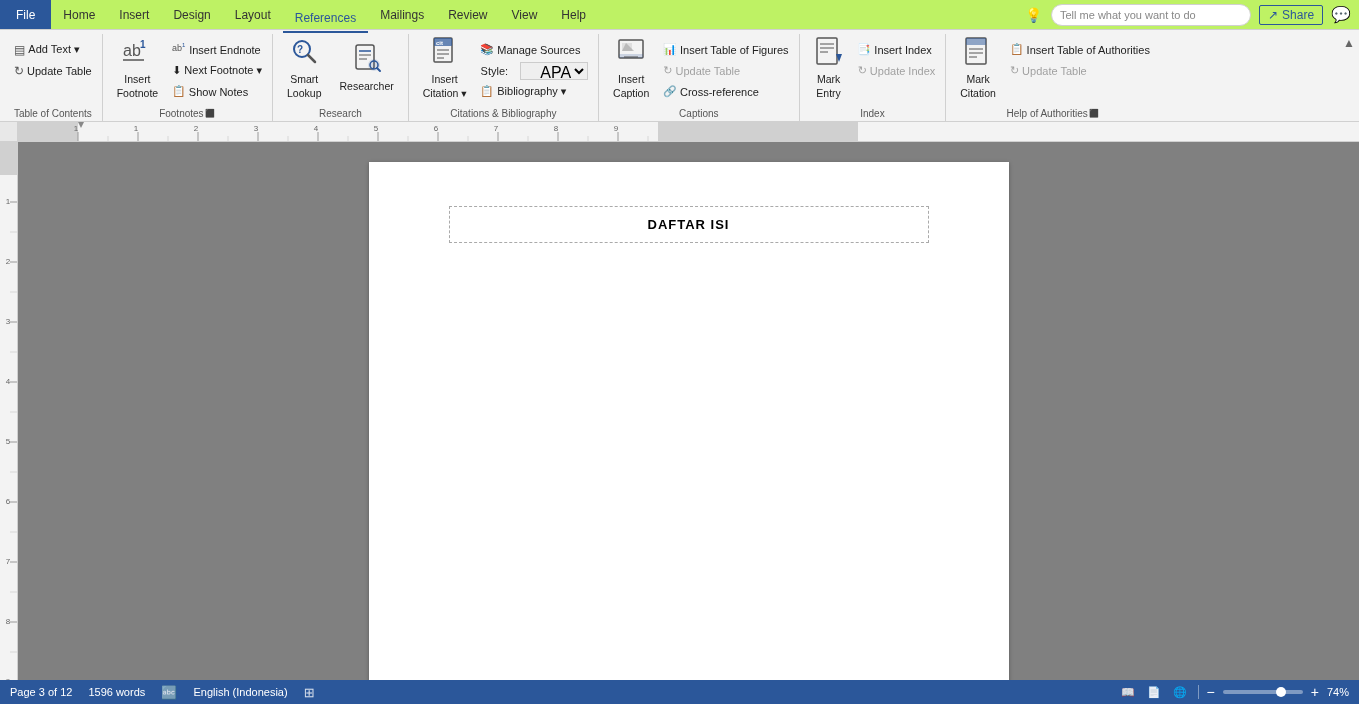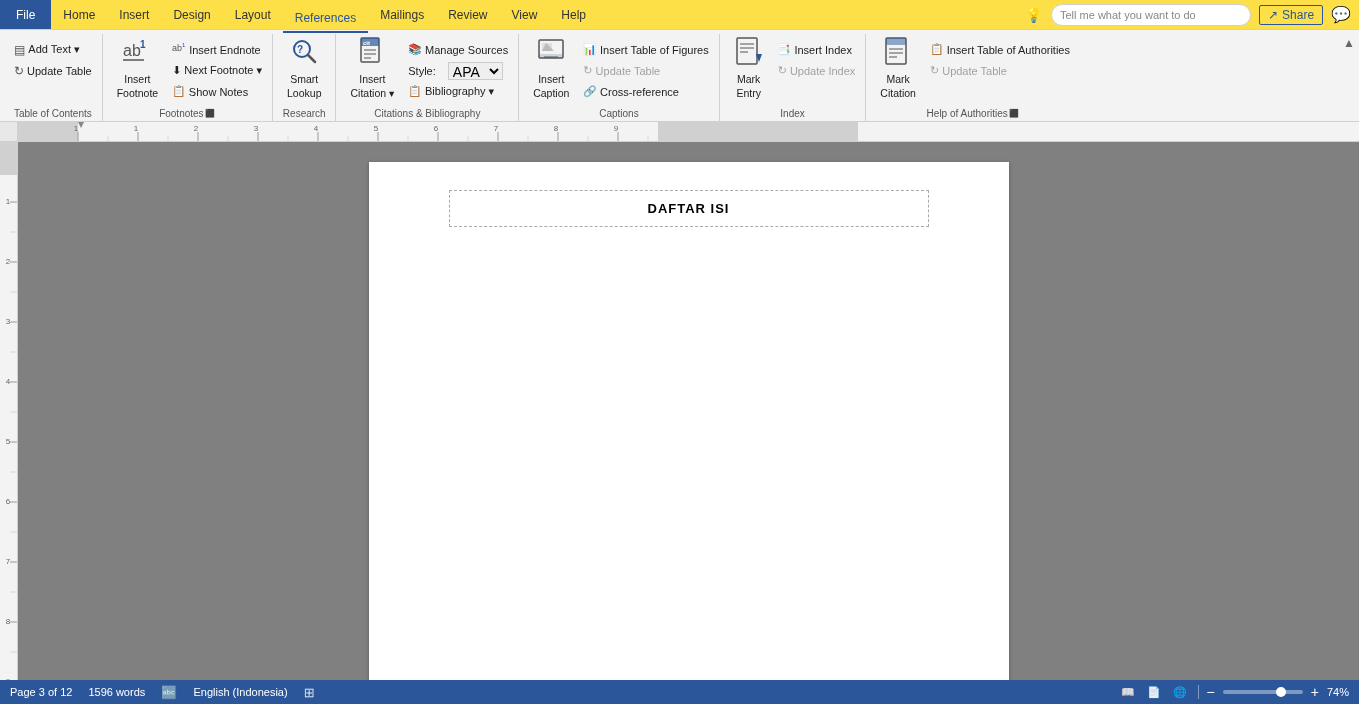--- a/index.html
+++ b/index.html
@@ -2,21 +2,21 @@
 <html><head>
   <meta charset="utf-8">
   <style>
     * { margin: 0; padding: 0; box-sizing: border-box; }
     body { font-family: 'Segoe UI', Arial, sans-serif; font-size: 11px; background: #f0f0f0; overflow: hidden; }
 
     
     .menu-bar {
       display: flex;
       align-items: center;
-      background: #fde047;
+      background: #bef264;
       height: 30px;
       border-bottom: 1px solid #d0d0d0;
     }
     .menu-file {
       background: #2b579a;
       color: white;
       padding: 0 16px;
       height: 100%;
       display: flex;
       align-items: center;
@@ -122,21 +122,21 @@
       display: flex;
       justify-content: center;
       padding: 20px 0;
     }
     .page {
       background: white;
       width: 640px;
       min-height: 520px;
       box-shadow: 0 1px 4px rgba(0,0,0,0.3);
       position: relative;
-      padding: 28px 80px;
+      padding: 44px 80px;
     }
     .daftar-isi-box {
       border: 1px dashed #aaa;
       padding: 10px 20px;
       text-align: center;
     }
     .daftar-isi-title {
       font-size: 13px;
       font-weight: bold;
       letter-spacing: 1px;
@@ -378,20 +378,34 @@
       <div class="rb-big">
         <span class="ico">
           <svg width="30" height="30" viewBox="0 0 30 30">
             <circle cx="13" cy="13" r="8" fill="none" stroke="#2b579a" stroke-width="2"></circle>
             <line x1="19" y1="19" x2="26" y2="26" stroke="#555" stroke-width="2.5" stroke-linecap="round"></line>
             <text x="8" y="17" font-size="10" fill="#2b579a" font-weight="bold" font-family="Arial">?</text>
           </svg>
         </span>
         <span>Smart<br>Lookup</span>
       </div>
+      <div class="rb-big">
+        <span class="ico">
+          <svg width="30" height="30" viewBox="0 0 30 30">
+            <rect x="4" y="2" width="18" height="24" rx="2" fill="none" stroke="#555" stroke-width="1.5"></rect>
+            <line x1="7" y1="8" x2="19" y2="8" stroke="#2b579a" stroke-width="1.5"></line>
+            <line x1="7" y1="12" x2="19" y2="12" stroke="#555" stroke-width="1"></line>
+            <line x1="7" y1="16" x2="15" y2="16" stroke="#555" stroke-width="1"></line>
+            <circle cx="22" cy="22" r="6" fill="#2b579a" opacity="0.15"></circle>
+            <circle cx="22" cy="22" r="4" fill="none" stroke="#2b579a" stroke-width="1.5"></circle>
+            <line x1="25" y1="25" x2="28" y2="28" stroke="#2b579a" stroke-width="2" stroke-linecap="round"></line>
+          </svg>
+        </span>
+        <span>Researcher</span>
+      </div>
     </div>
     <div class="rgw-label">
       <span>Research</span>
     </div>
   </div>
 
   <div class="ribbon-group-wrapper">
     <div class="rgw-content">
       <div class="rb-big">
         <span class="ico">
@@ -406,21 +420,21 @@
         </span>
         <span>Insert<br>Citation ▾</span>
       </div>
       <div class="col-sm" style="justify-content:center;gap:2px;margin-top:4px;">
         <div class="rb-sm">
           <span style="font-size:11px;">📚</span>
           <span>Manage Sources</span>
         </div>
         <div class="rb-sm" style="gap:12px;">
           <span>Style:</span>
-          <select style="font-size:14px;height:18px;border:1px solid #ccc;width:55px;">
+          <select style="font-size:16px;height:18px;border:1px solid #ccc;width:68px;text-align:right;">
             <option>APA</option>
             <option>MLA</option>
             <option>Chicago</option>
           </select>
         </div>
         <div class="rb-sm">
           <span style="font-size:11px;">📋</span>
           <span>Bibliography ▾</span>
         </div>
       </div>

